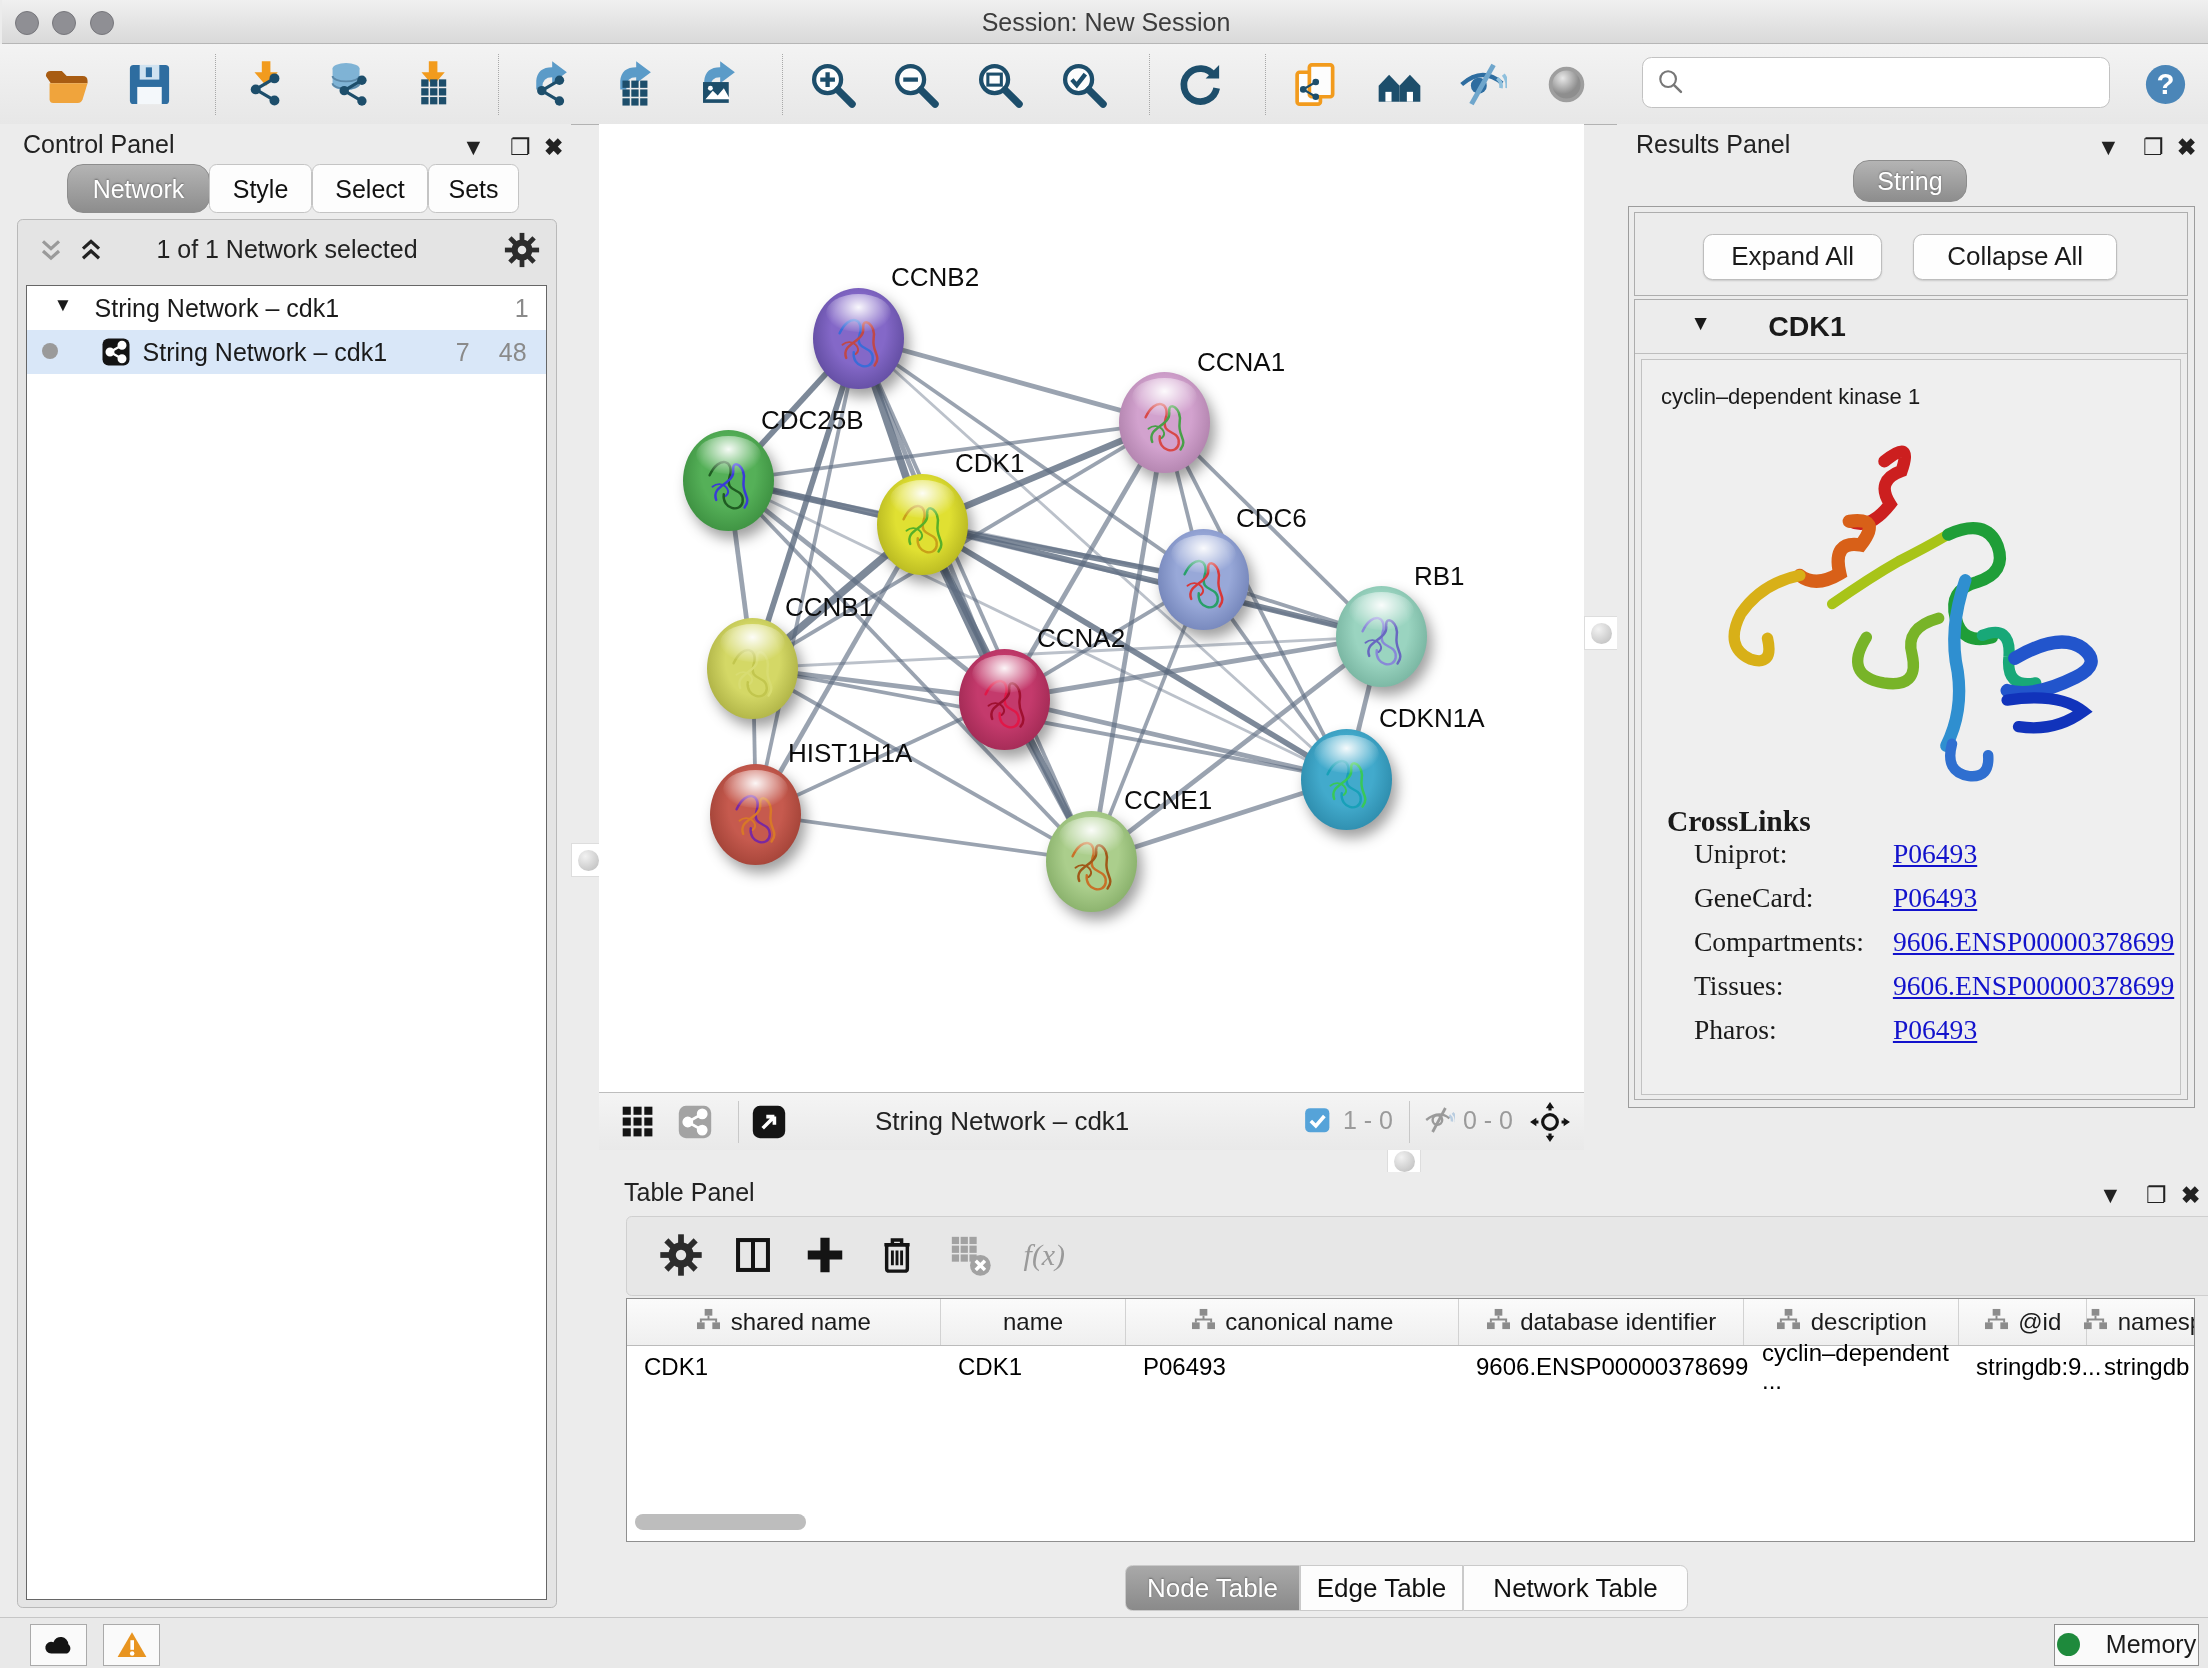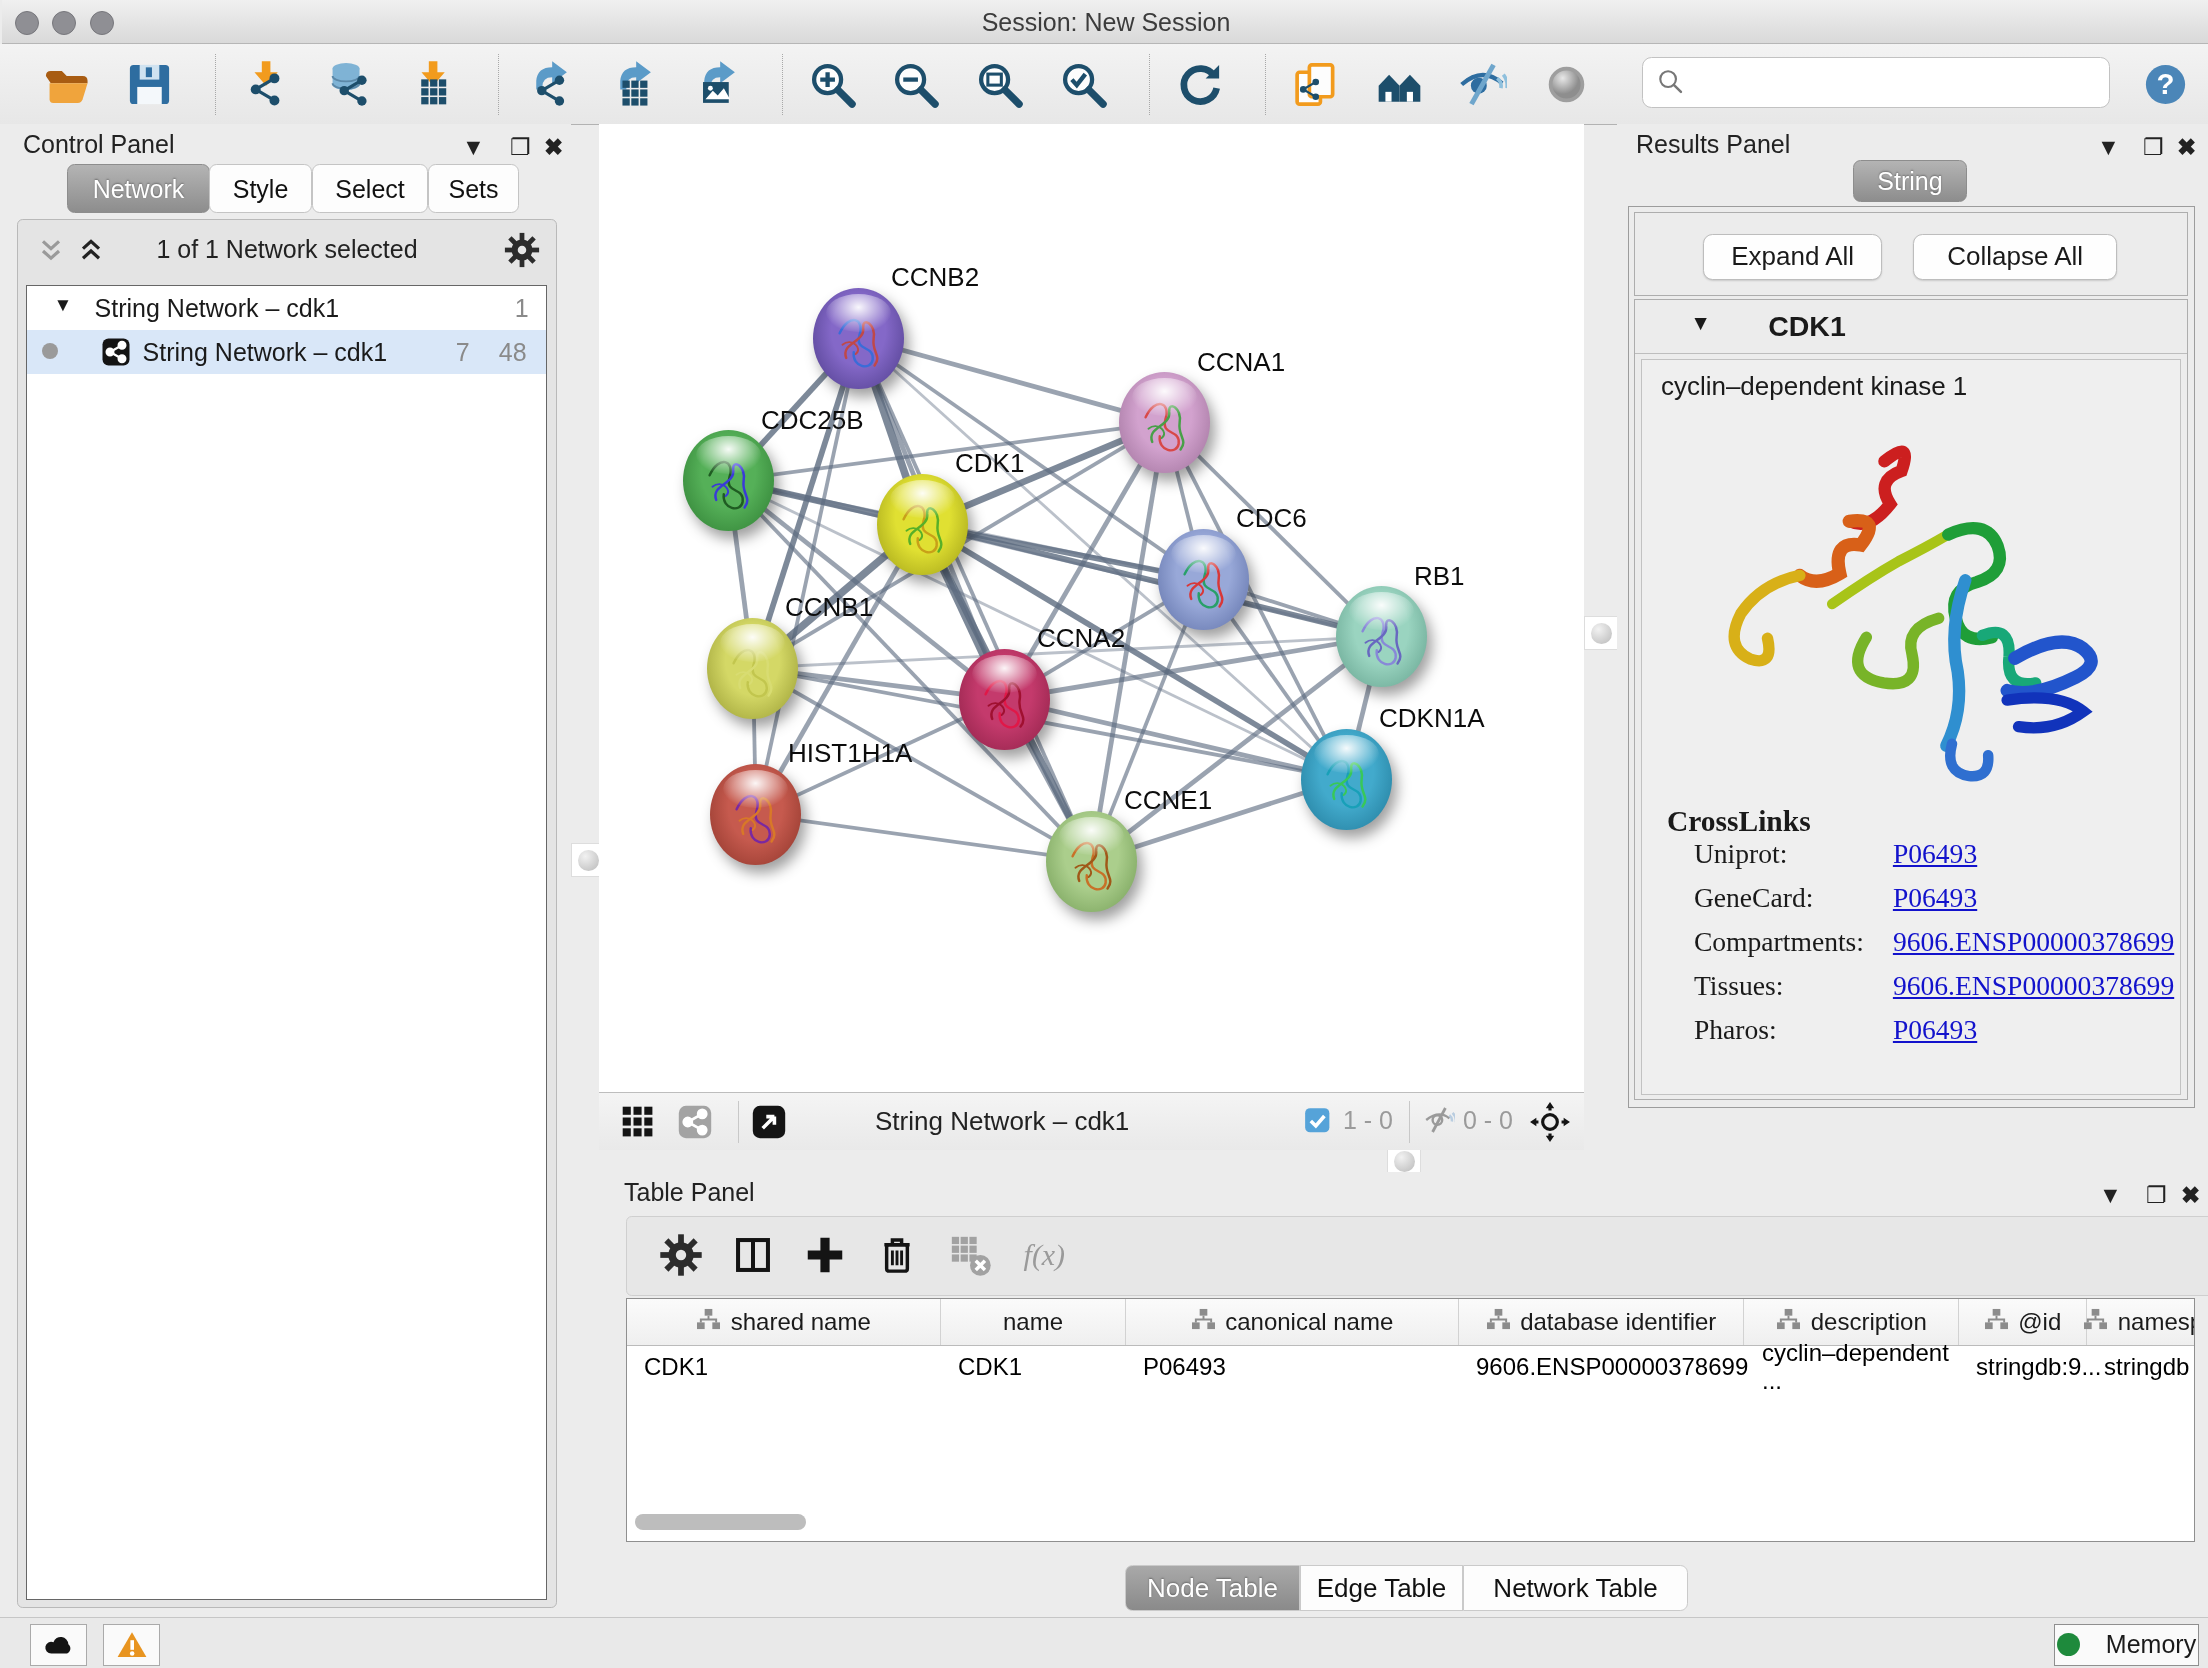--- a/index.html
+++ b/index.html
@@ -19,21 +19,21 @@
   .tb-btn{position:absolute;top:13.3px;width:55px;height:55px;display:flex;align-items:center;justify-content:center;}
   .tb-sep{position:absolute;top:9.5px;width:0;height:61px;border-left:1.9px dotted #a8a8a8;}
   #search-box{position:absolute;left:1642px;top:13.3px;width:466px;height:49px;background:#fff;
     border:1.9px solid #c2c2c2;border-radius:9.5px;display:flex;align-items:center;}
   #search-input{border:none;outline:none;font-size:23px;flex:1;background:transparent;height:38px;}
   
   .panel-title{font-size:25px;color:#222;}
   .panel-hicon{position:absolute;top:9.5px;font-size:23px;color:#222;}
   .tab{position:absolute;box-sizing:border-box;height:49px;line-height:48px;text-align:center;
     font-size:25px;background:#fdfdfd;border:1px solid #c4c4c4;border-radius:7.6px 7.6px 7.6px 7.6px;color:#111;}
-  .tab.sel{background:linear-gradient(#b4b4b4,#8d8d8d);color:#fff;text-shadow:0 -1px 1.9px rgba(0,0,0,.35);border-color:#8d8d8d;}
+  .tab.sel{background:linear-gradient(#b4b4b4,#8d8d8d);color:#fff;text-shadow:0 -1px 1.9px rgba(0,0,0,.35);border-color:#8d8d8d;border-radius:16px;}
   
   #control-panel{left:0;top:124px;width:571px;height:1493px;background:#ececec;}
   #cp-box{position:absolute;left:17px;top:95px;width:538px;height:1387px;border:1px solid #b9b9b9;border-radius:5.7px;background:#e4e4e4;}
   #cp-toolbar{position:absolute;left:0;top:0;width:100%;height:63px;}
   #cp-summary{position:absolute;left:0;top:15px;width:100%;text-align:center;font-size:25px;color:#222;}
   #cp-tree{position:absolute;left:7.6px;top:65px;width:519px;height:1313px;background:#fff;border:1.9px solid #666;}
   .tree-row{position:relative;width:100%;height:44px;font-size:25px;}
   .tree-row .cnt{position:absolute;color:#8a8a8a;}
   
   #canvas{left:599px;top:124px;width:985px;height:968px;background:#fff;overflow:hidden;}
@@ -57,21 +57,21 @@
   
   #results-panel{left:1617px;top:124px;width:592px;height:1048px;background:#ececec;}
   #rp-outer{position:absolute;left:11.4px;top:82px;width:565px;height:900px;border:1px solid #9c9c9c;background:#ececec;}
   #rp-btnbox{position:absolute;left:4.8px;top:4.8px;width:552px;height:82px;border:1px solid #adadad;}
   .rp-btn{position:absolute;top:21px;height:44px;line-height:42px;background:#fefefe;border:1px solid #bdbdbd;
     border-radius:9.5px;font-size:26px;text-align:center;box-shadow:0 1px 1.9px rgba(0,0,0,.15);}
   #rp-section{position:absolute;left:4.8px;top:92px;width:552px;height:799px;border:1px solid #adadad;}
   #rp-sechead{position:absolute;left:0;top:0;width:100%;height:53px;border-bottom:1px solid #bdbdbd;}
   #rp-gene{position:absolute;left:133px;top:9.5px;font-size:28.5px;font-weight:bold;}
   #rp-inner{position:absolute;left:5.7px;top:59px;width:538px;height:734px;border:1px solid #c2c2c2;background:#efefef;}
-  #rp-desc{position:absolute;left:19px;top:11px;font-size:26px;}
+  #rp-desc{position:absolute;left:19px;top:24px;font-size:22px;}
   #crosslinks{position:absolute;left:25px;top:445px;font-family:"Liberation Serif",serif;}
   #cl-title{font-size:29.5px;font-weight:bold;}
   .cl-row{position:relative;height:44px;font-size:27.6px;}
   .cl-label{position:absolute;left:27px;}
   .cl-val{position:absolute;left:226px;color:#1212cc;text-decoration:underline;white-space:nowrap;}
   
   #table-panel{left:599px;top:1172px;width:1609px;height:445px;background:#ececec;}
   #tp-toolbar{position:absolute;left:27px;top:44px;width:1567px;height:78px;background:#e7e7e7;
     border:1px solid #cfcfcf;border-radius:5.7px;padding-left:29px;}
   .tp-icon{position:absolute;top:11.4px;width:53px;height:53px;display:flex;align-items:center;justify-content:center;}

